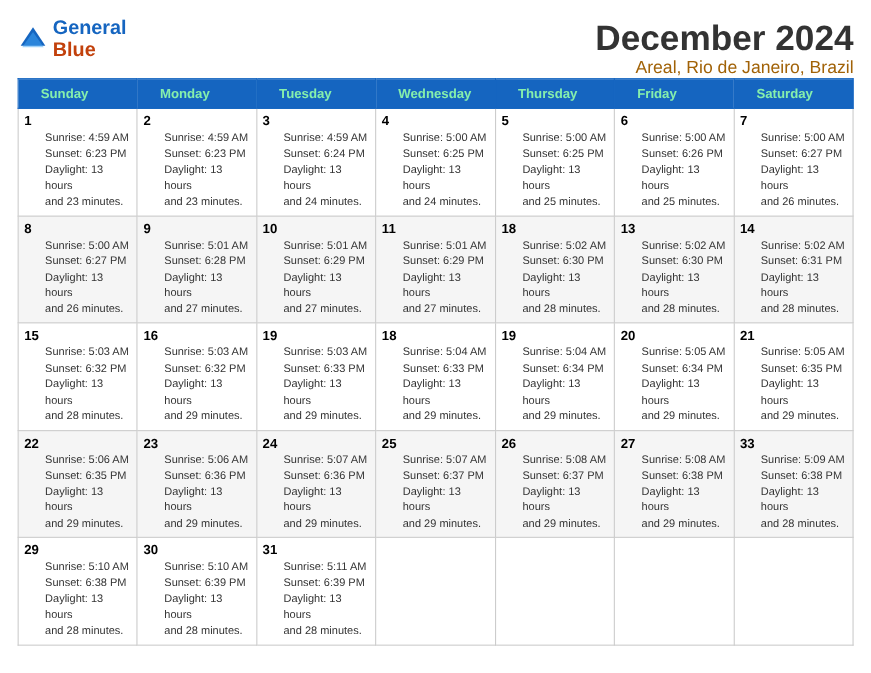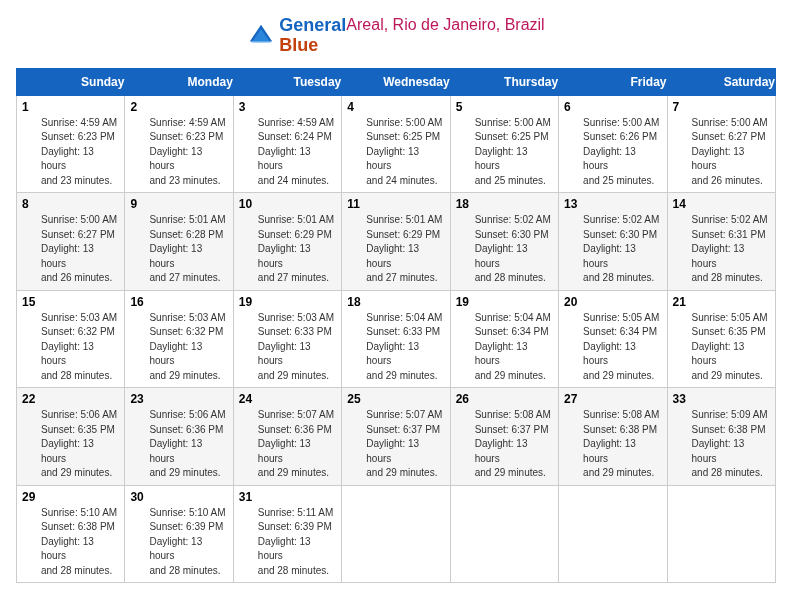--- a/index.html
+++ b/index.html
@@ -6,22 +6,21 @@
     body {
       font-family: Arial, sans-serif;
       background: #fff;
       width: 792px;
       min-height: 612px;
       padding: 16px;
     }
     .header {
       display: flex;
       align-items: flex-start;
-      justify-content: center;
-      margin-bottom: 12px;
+      justify-content: space-between;
     }
     .logo {
       display: flex;
       align-items: center;
       gap: 4px;
     }
     .logo-text {
       font-size: 18px;
       font-weight: bold;
       color: #333;
@@ -33,34 +32,34 @@
       height: 28px;
     }
     .title-block { text-align: right; }
     .main-title {
       font-size: 32px;
       font-weight: bold;
       color: #333;
     }
     .subtitle {
       font-size: 16px;
-      color: #be185d;
+      color: #a16207;
     }
     .calendar {
       width: 100%;
       border-collapse: collapse;
       font-size: 10.5px;
     }
     .calendar thead th {
       background: #1565c0;
-      color: #ffffff;
-      padding: 6px 0;
+      color: #86efac;
+      padding: 6px 20px;
       font-size: 12px;
       font-weight: bold;
-      text-align: right;
+      text-align: left;
       border: 1px solid #1565c0;
     }
     .calendar tbody td {
       vertical-align: top;
       padding: 4px 5px;
       border: 1px solid #ccc;
       width: 107px;
       min-height: 80px;
       background: #fff;
     }
@@ -89,20 +88,21 @@
     <svg class="logo-icon" viewBox="0 0 40 40">
       <polygon points="20,4 36,28 4,28" fill="#1565c0"></polygon>
       <polygon points="20,10 34,30 6,30" fill="#42a5f5" opacity="0.5"></polygon>
     </svg>
     <div class="logo-text">
       <div><span>General</span></div>
       <div style="color:#c2410c;">Blue</div>
     </div>
   </div>
   <div class="title-block">
+    <div class="main-title">December 2024</div>
     <div class="subtitle">Areal, Rio de Janeiro, Brazil</div>
   </div>
 </div>
 
 <table class="calendar">
   <thead>
     <tr>
     <th>Sunday</th>
         <th>Monday</th>
         <th>Tuesday</th>

